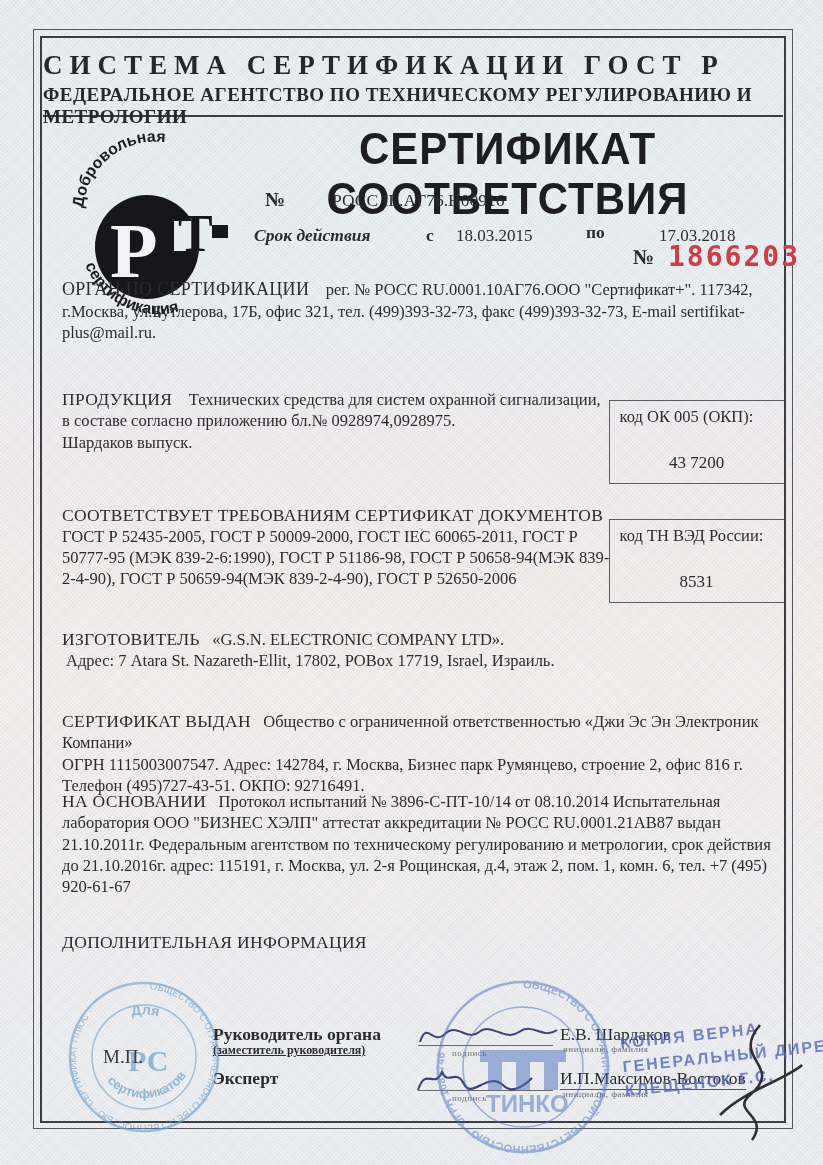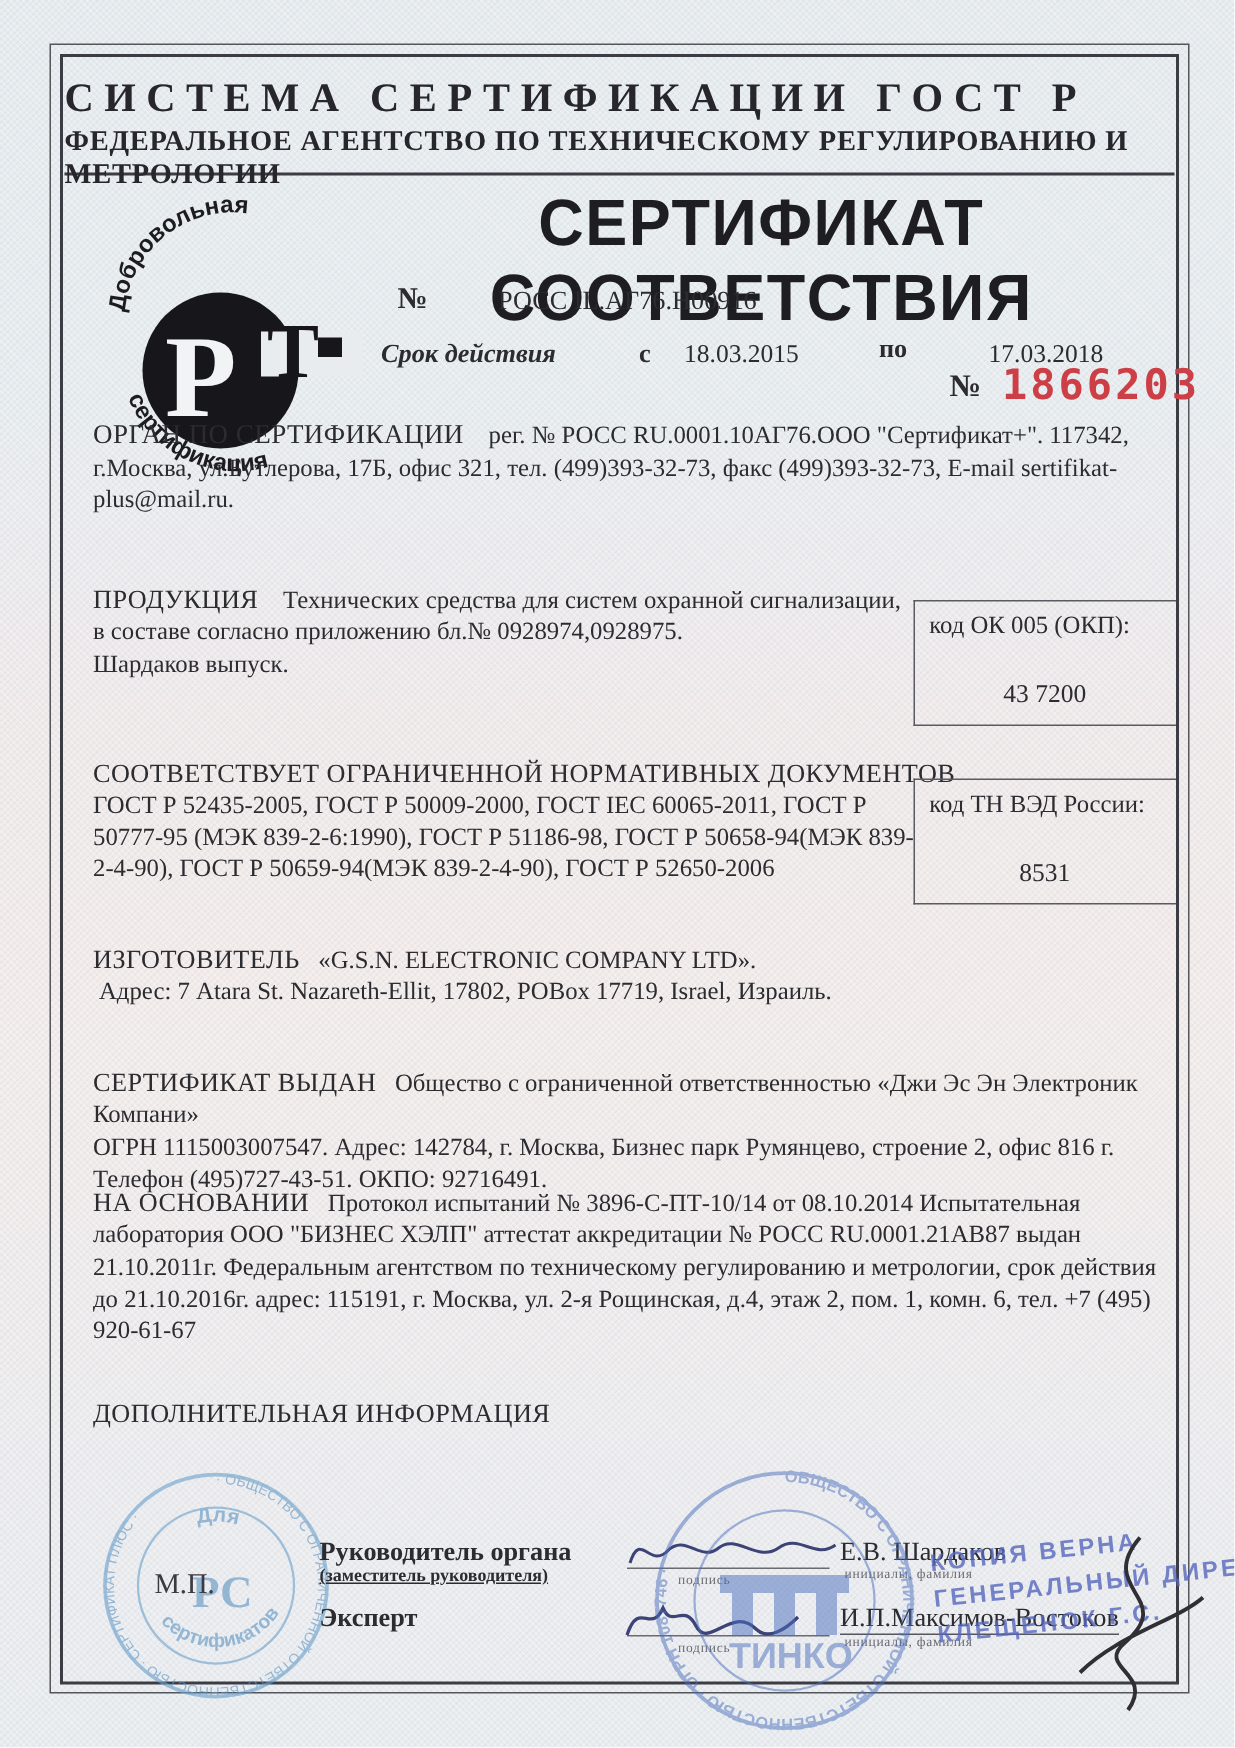--- a/index.html
+++ b/index.html
@@ -90,21 +90,21 @@
     <b class="sec-label">ПРОДУКЦИЯ</b>&nbsp;&nbsp;&nbsp;
     <span>Технических средства для систем охранной сигнализации, в составе согласно приложению бл.№ 0928974,0928975.</span>
     <div>Шардаков выпуск.</div>
   </div>
   <div class="code-box" style="top:400px;">
     <div>код ОК 005 (ОКП):</div>
     <div class="val">43 7200</div>
   </div>
 
   <div class="abs" style="left:62px; top:505px; width:718px;">
-    <div class="sec-label">СООТВЕТСТВУЕТ ОГРАНИЧЕННОЙ НОРМАТИВНЫХ ДОКУМЕНТОВ</div>
+    <div class="sec-label">СООТВЕТСТВУЕТ ТРЕБОВАНИЯМ СЕРТИФИКАТ ДОКУМЕНТОВ</div>
     <div class="body-text" style="width:552px;">ГОСТ Р 52435-2005, ГОСТ Р 50009-2000, ГОСТ IEC 60065-2011, ГОСТ Р 50777-95 (МЭК 839-2-6:1990), ГОСТ Р 51186-98, ГОСТ Р 50658-94(МЭК 839-2-4-90), ГОСТ Р 50659-94(МЭК 839-2-4-90), ГОСТ Р 52650-2006</div>
   </div>
   <div class="code-box" style="top:519px;">
     <div>код ТН ВЭД России:</div>
     <div class="val">8531</div>
   </div>
 
   <div class="abs body-text" style="left:62px; top:628px; width:718px;">
     <b class="sec-label">ИЗГОТОВИТЕЛЬ</b>&nbsp;&nbsp;
     <span>«G.S.N. ELECTRONIC COMPANY LTD».</span>

